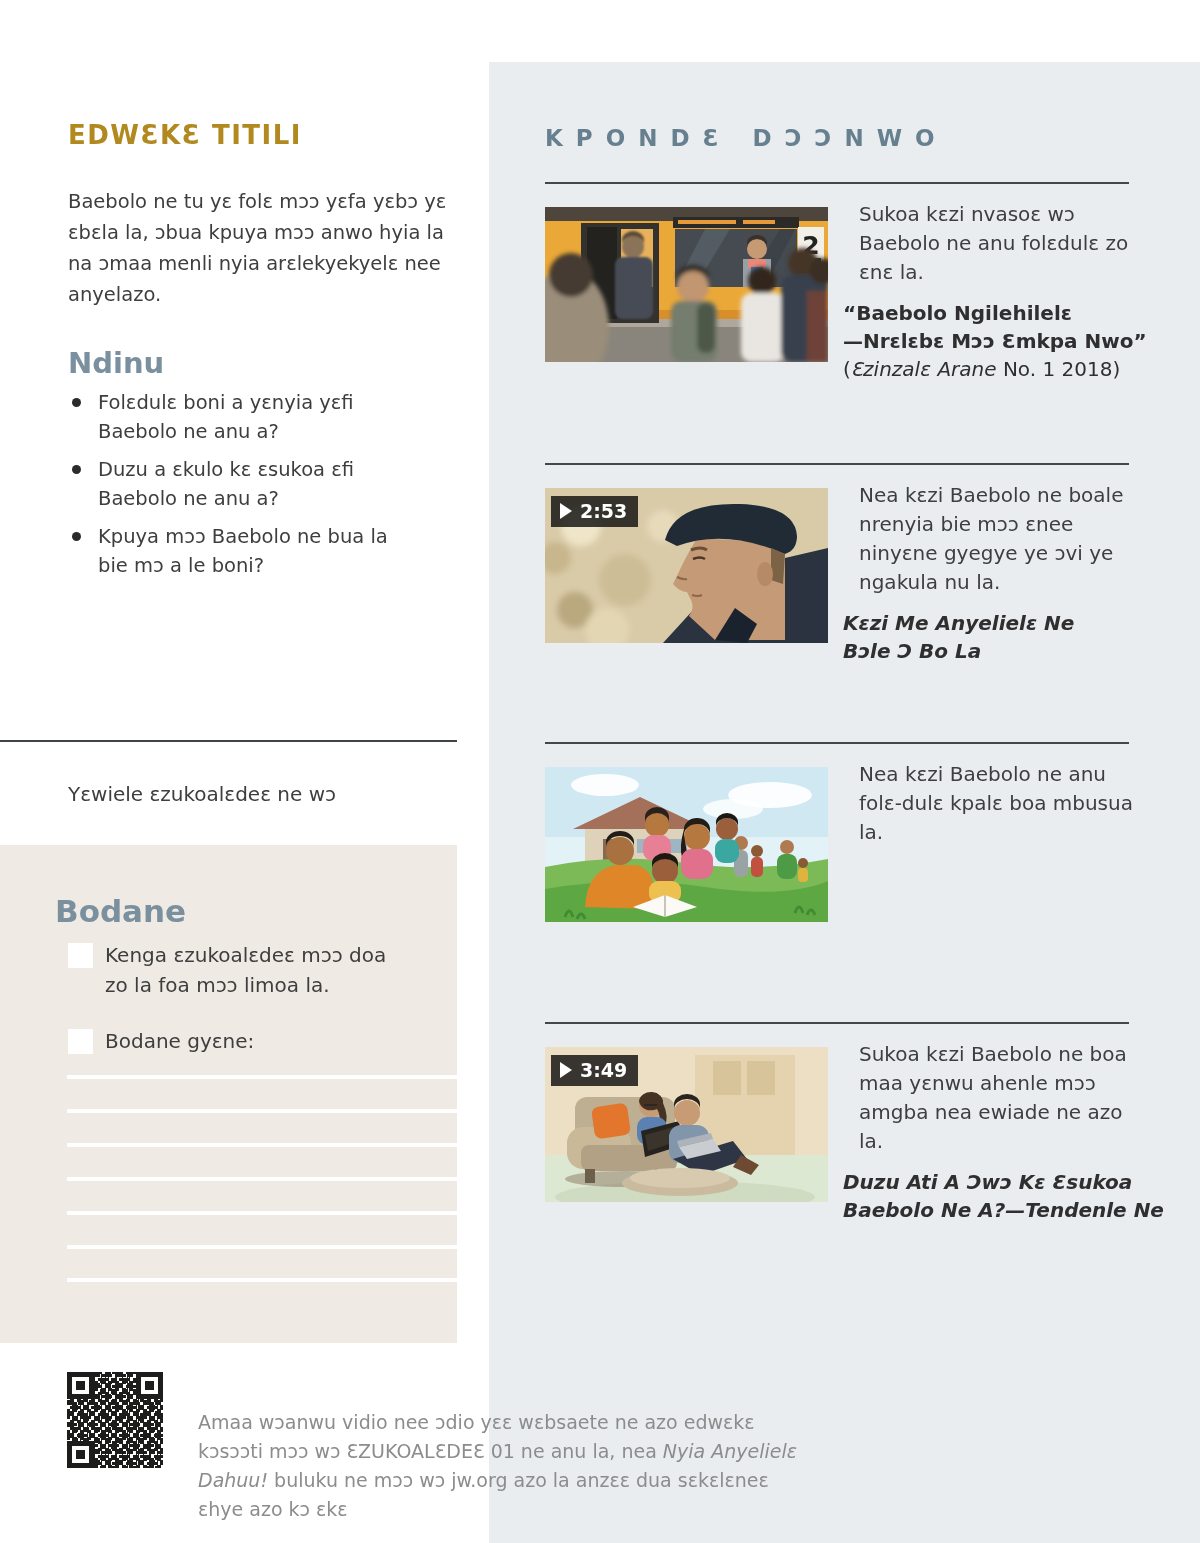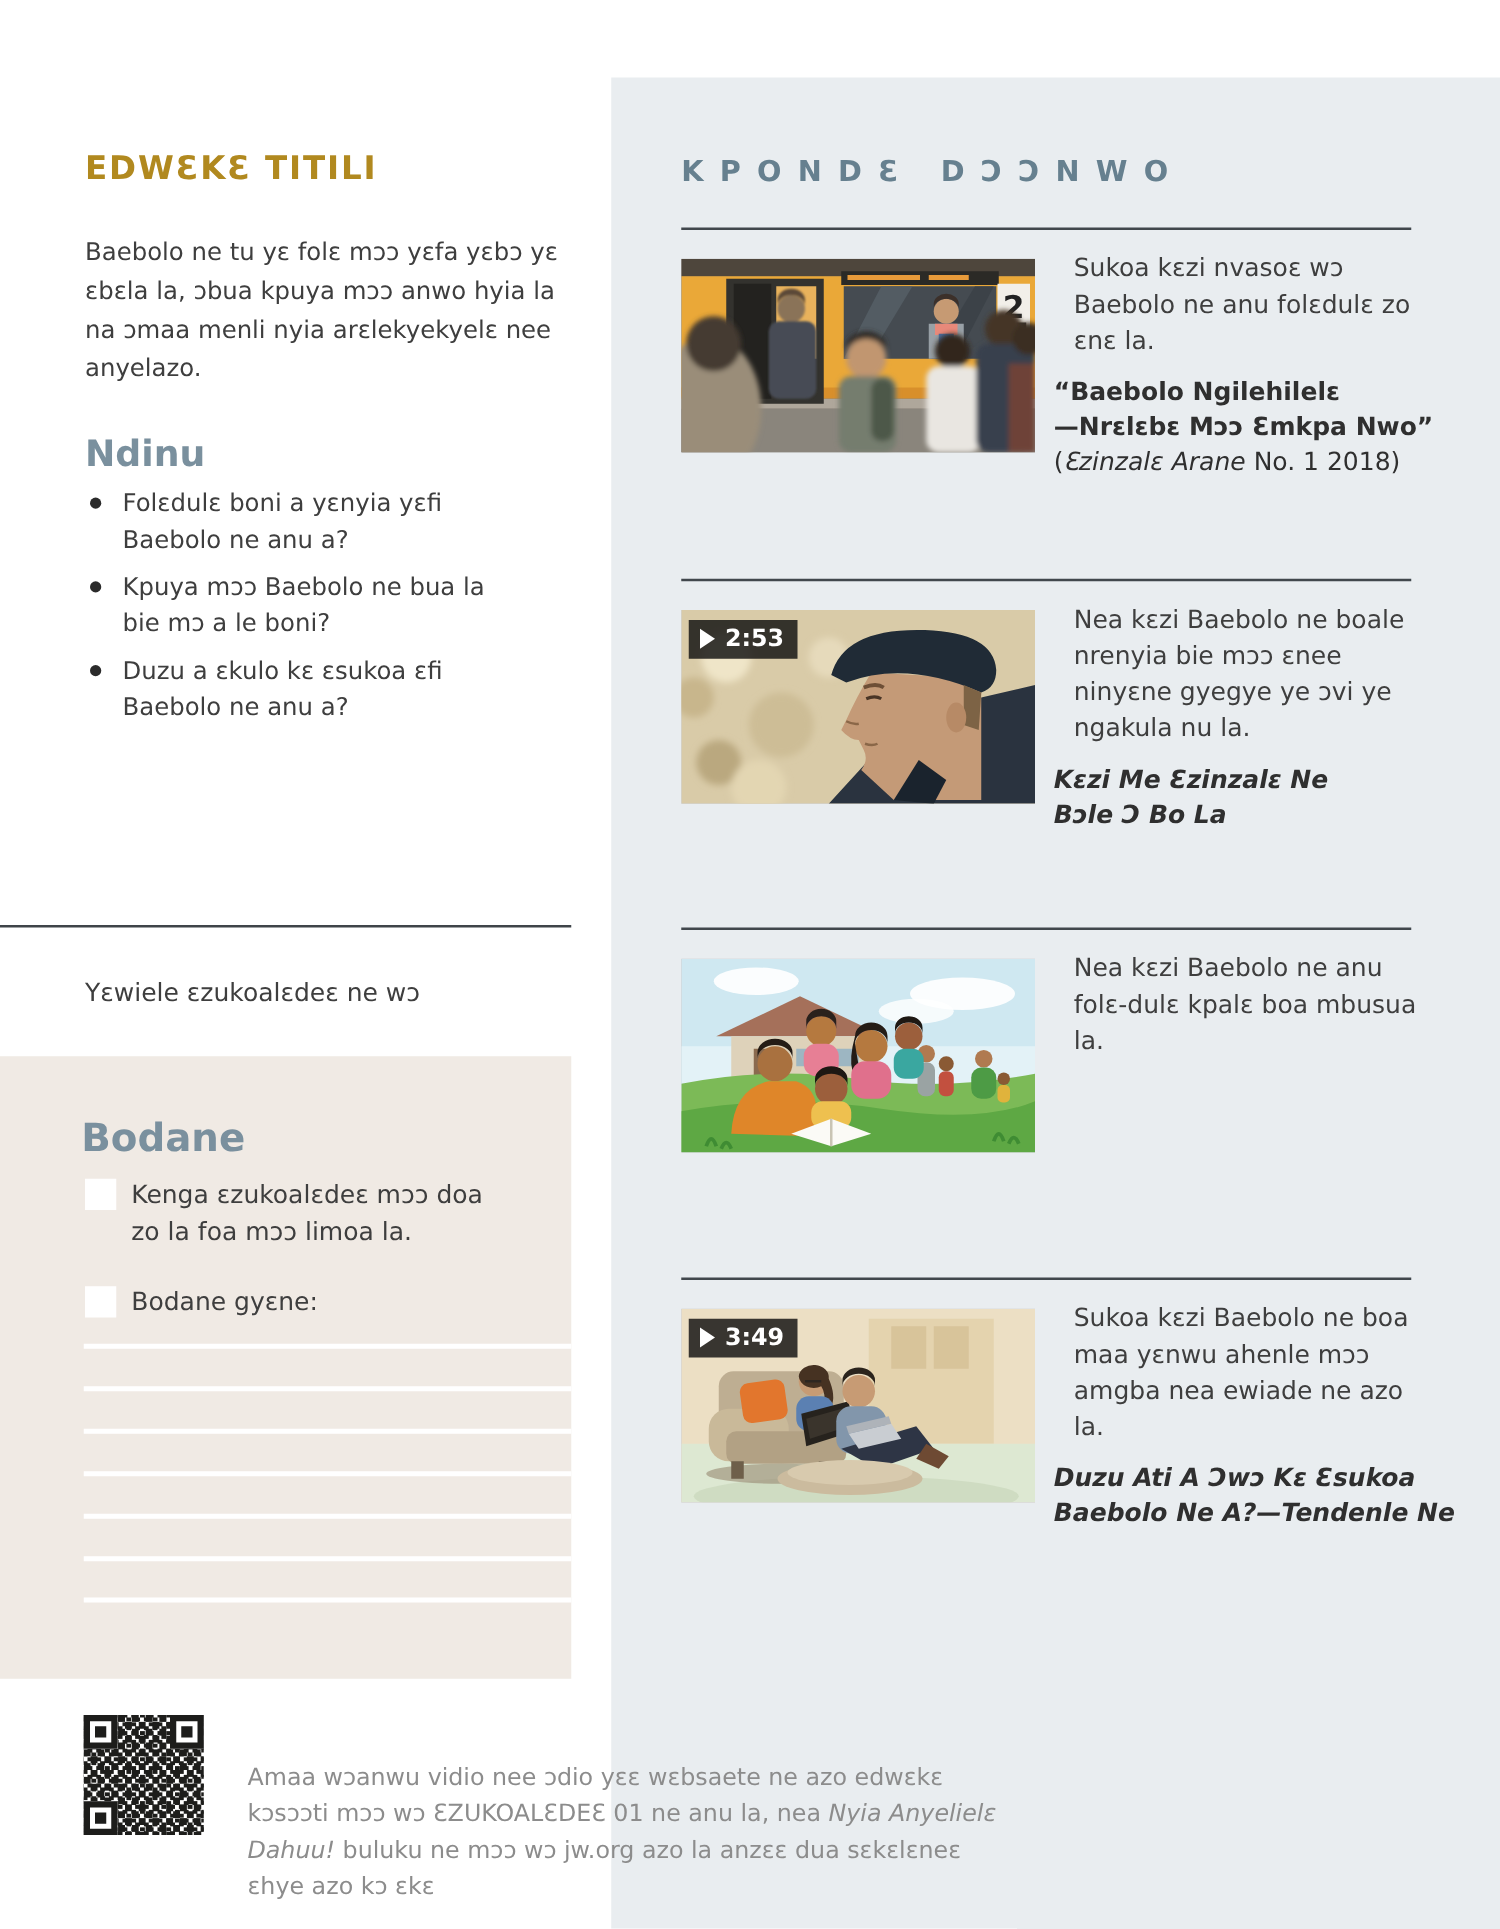--- a/index.html
+++ b/index.html
@@ -11,21 +11,21 @@
   .lede-title{left:68px;top:103px;font-size:26px;font-weight:bold;letter-spacing:1.5px;color:#b1891f;}
   .intro{left:68px;top:166px;width:402px;font-size:19.5px;line-height:31px;color:#3e3e3e;}
   .h-ndinu{left:68px;top:322px;font-size:29px;font-weight:bold;color:#7a909e;}
   .qlist{left:68px;top:388px;width:330px;list-style:none;margin:0;padding:0;}
   .qlist li{position:relative;padding-left:30px;font-size:19.5px;line-height:29px;margin-bottom:9px;color:#3e3e3e;}
   .qlist li .dot{position:absolute;left:4px;top:10px;width:9px;height:9px;border-radius:50%;background:#2b2b2b;}
   .ldivider{left:0;top:740px;width:457px;height:2px;background:#3f4449;}
   .review{left:68px;top:762px;font-size:20px;color:#3e3e3e;}
 
   .goalbox{left:0;top:845px;width:457px;height:498px;background:#f0eae4;}
-  .goal-h{position:absolute;left:65px;top:22px;font-size:31px;font-weight:bold;color:#7a909e;}
+  .goal-h{position:absolute;left:55px;top:22px;font-size:31px;font-weight:bold;color:#7a909e;}
   .cbrow{position:absolute;left:68px;width:340px;}
   .cb1{top:95px;} .cb2{top:181px;}
   .checkbox{position:absolute;left:0;top:3px;width:25px;height:25px;background:#ffffff;}
   .cbtext{display:block;margin-left:37px;font-size:20px;line-height:30px;color:#3e3e3e;}
   .wline{position:absolute;left:67px;right:0;height:4px;background:#ffffff;}
   .wl1{top:230px;} .wl2{top:264px;} .wl3{top:298px;} .wl4{top:332px;}
   .wl5{top:366px;} .wl6{top:400px;} .wl7{top:433px;}
 
   
   .media-col{left:489px;top:62px;width:711px;height:1504px;background:#e9edf0;}
@@ -74,25 +74,25 @@
 
   <h2 class="abs h-ndinu">Ndinu</h2>
 
   <ul class="abs qlist">
     <li>
       <span class="dot"></span>
       <span>Folɛdulɛ boni a yɛnyia yɛfi Baebolo ne anu a?</span>
     </li>
     <li>
       <span class="dot"></span>
-      <span>Kpuya mɔɔ Baebolo ne bua la bie mɔ a le boni?</span>
+      <span>Duzu a ɛkulo kɛ ɛsukoa ɛfi Baebolo ne anu a?</span>
     </li>
     <li>
       <span class="dot"></span>
-      <span>Duzu a ɛkulo kɛ ɛsukoa ɛfi Baebolo ne anu a?</span>
+      <span>Kpuya mɔɔ Baebolo ne bua la bie mɔ a le boni?</span>
     </li>
   </ul>
 
   <div class="abs ldivider"></div>
 
   <p class="abs review">Yɛwiele ɛzukoalɛdeɛ ne wɔ</p>
 
   <section class="abs goalbox">
     <h2 class="goal-h">Bodane</h2>
 
@@ -213,21 +213,21 @@
         <path d="M170,152 L190,120 L212,136 L202,155 Z" fill="#1a232d"></path>
       </svg>
       <span class="badge">
         <span class="play"></span>
         <span>2:53</span>
       </span>
     </figure>
     <div class="mtext t2t">
       <p class="kicker">Nea kɛzi Baebolo ne boale nrenyia bie mɔɔ ɛnee ninyɛne gyegye ye ɔvi ye ngakula nu la.</p>
       <p class="mtitle italic">
-        <span class="tline">Kɛzi Me Ɛzinzalɛ Ne</span>
+        <span class="tline">Kɛzi Me Anyelielɛ Ne</span>
         <span class="tline">Bɔle Ɔ Bo La</span>
       </p>
     </div>
 
     <div class="mdivider d3"></div>
 
     <figure class="thumb t3">
       <svg viewBox="0 0 283 155" preserveAspectRatio="none">
         <rect width="283" height="155" fill="#cfe8f1"></rect>
         <rect y="70" width="283" height="30" fill="#e3f2f7"></rect>

